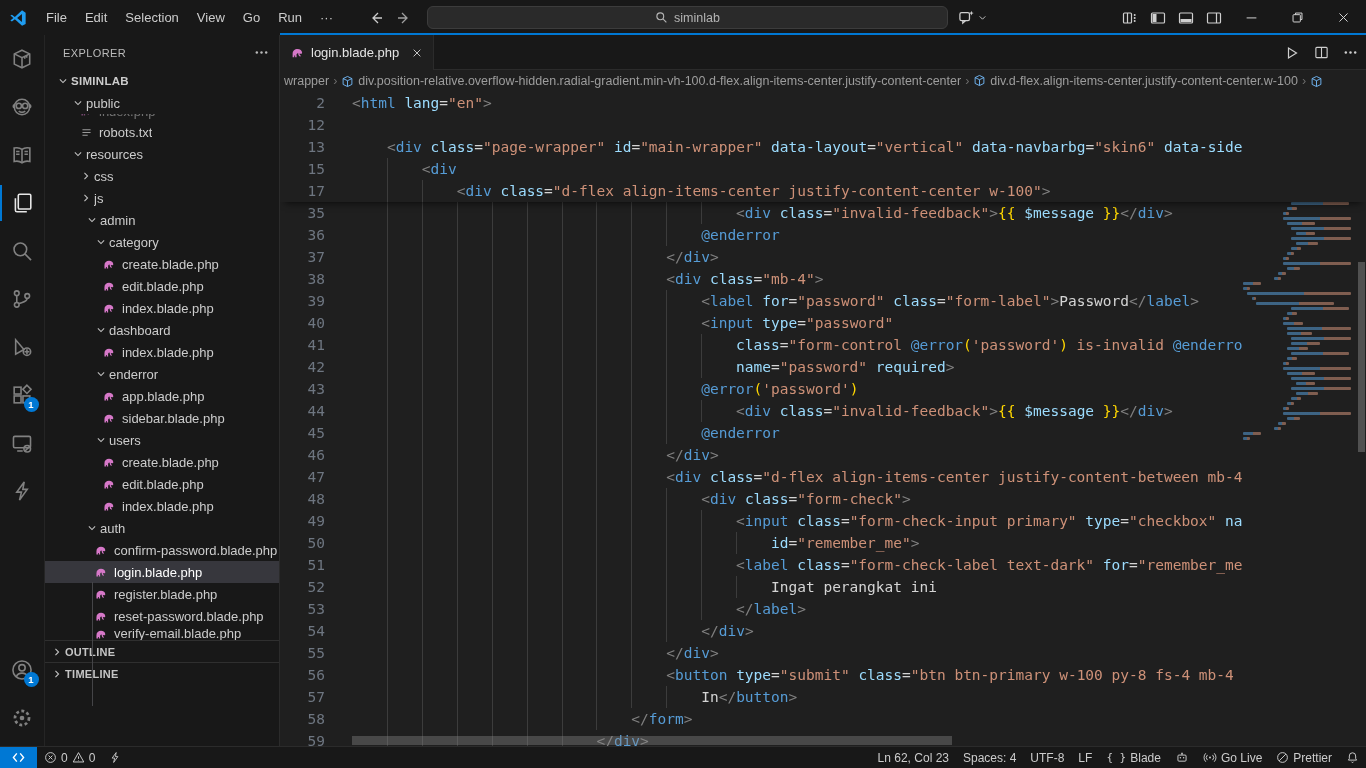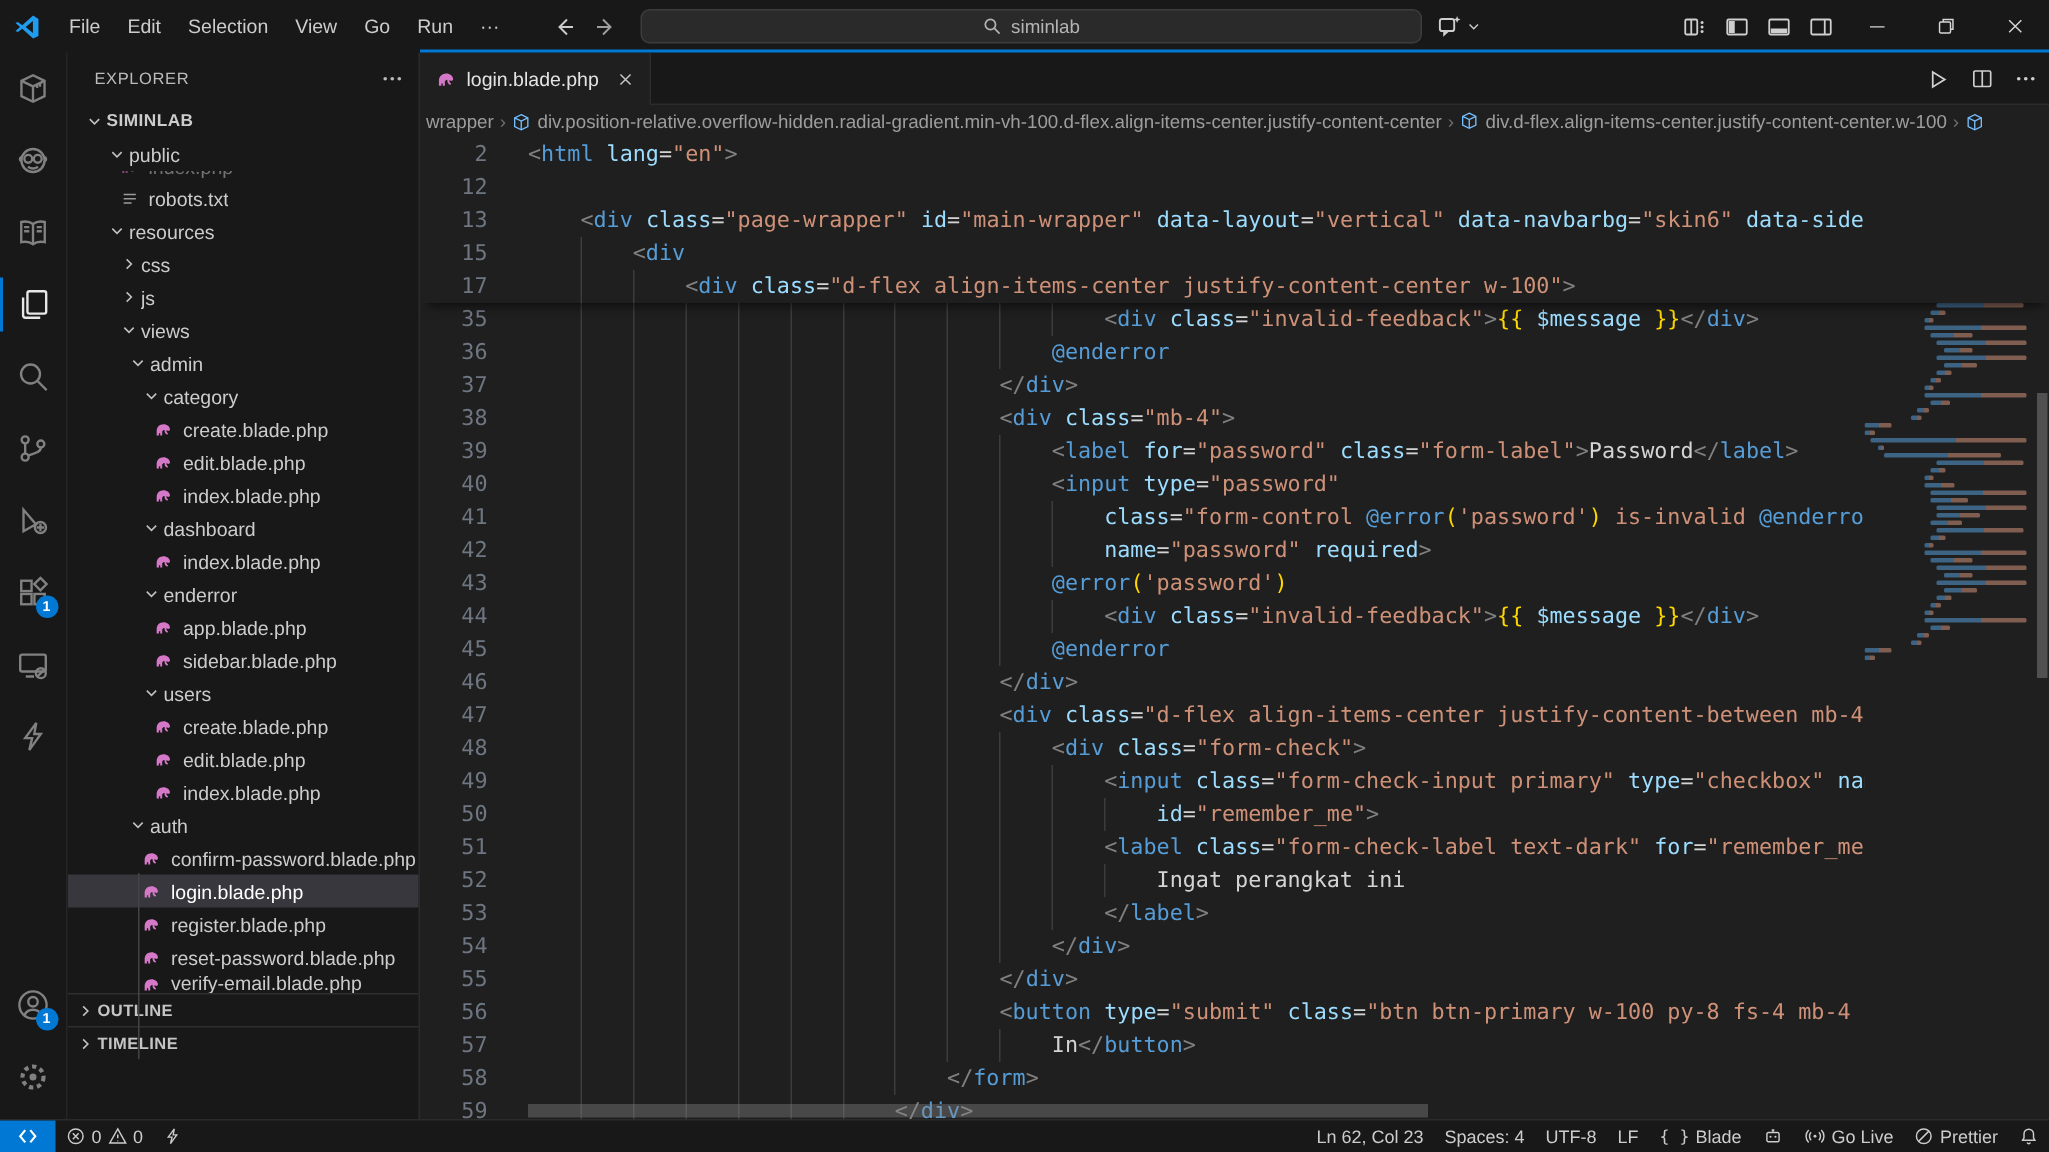--- a/index.html
+++ b/index.html
@@ -354,28 +354,20 @@
         </span>
         <span class="lbl">css</span>
       </div>
       <div class="trow" style="padding-left:33px;">
         <span class="chev">
           <svg width="10" height="10" viewBox="0 0 16 16" fill="none" stroke="currentColor" stroke-width="1.7">
             <path d="M5.5 3l5 5-5 5"></path>
           </svg>
         </span>
         <span class="lbl">js</span>
-      </div>
-      <div class="trow" style="padding-left:33px;">
-        <span class="chev">
-          <svg width="10" height="10" viewBox="0 0 16 16" fill="none" stroke="currentColor" stroke-width="1.7">
-            <path d="M3 5.5l5 5 5-5"></path>
-          </svg>
-        </span>
-        <span class="lbl">views</span>
       </div>
       <div class="trow" style="padding-left:39px;">
         <span class="chev">
           <svg width="10" height="10" viewBox="0 0 16 16" fill="none" stroke="currentColor" stroke-width="1.7">
             <path d="M3 5.5l5 5 5-5"></path>
           </svg>
         </span>
         <span class="lbl">admin</span>
       </div>
       <div class="trow" style="padding-left:48px;">

